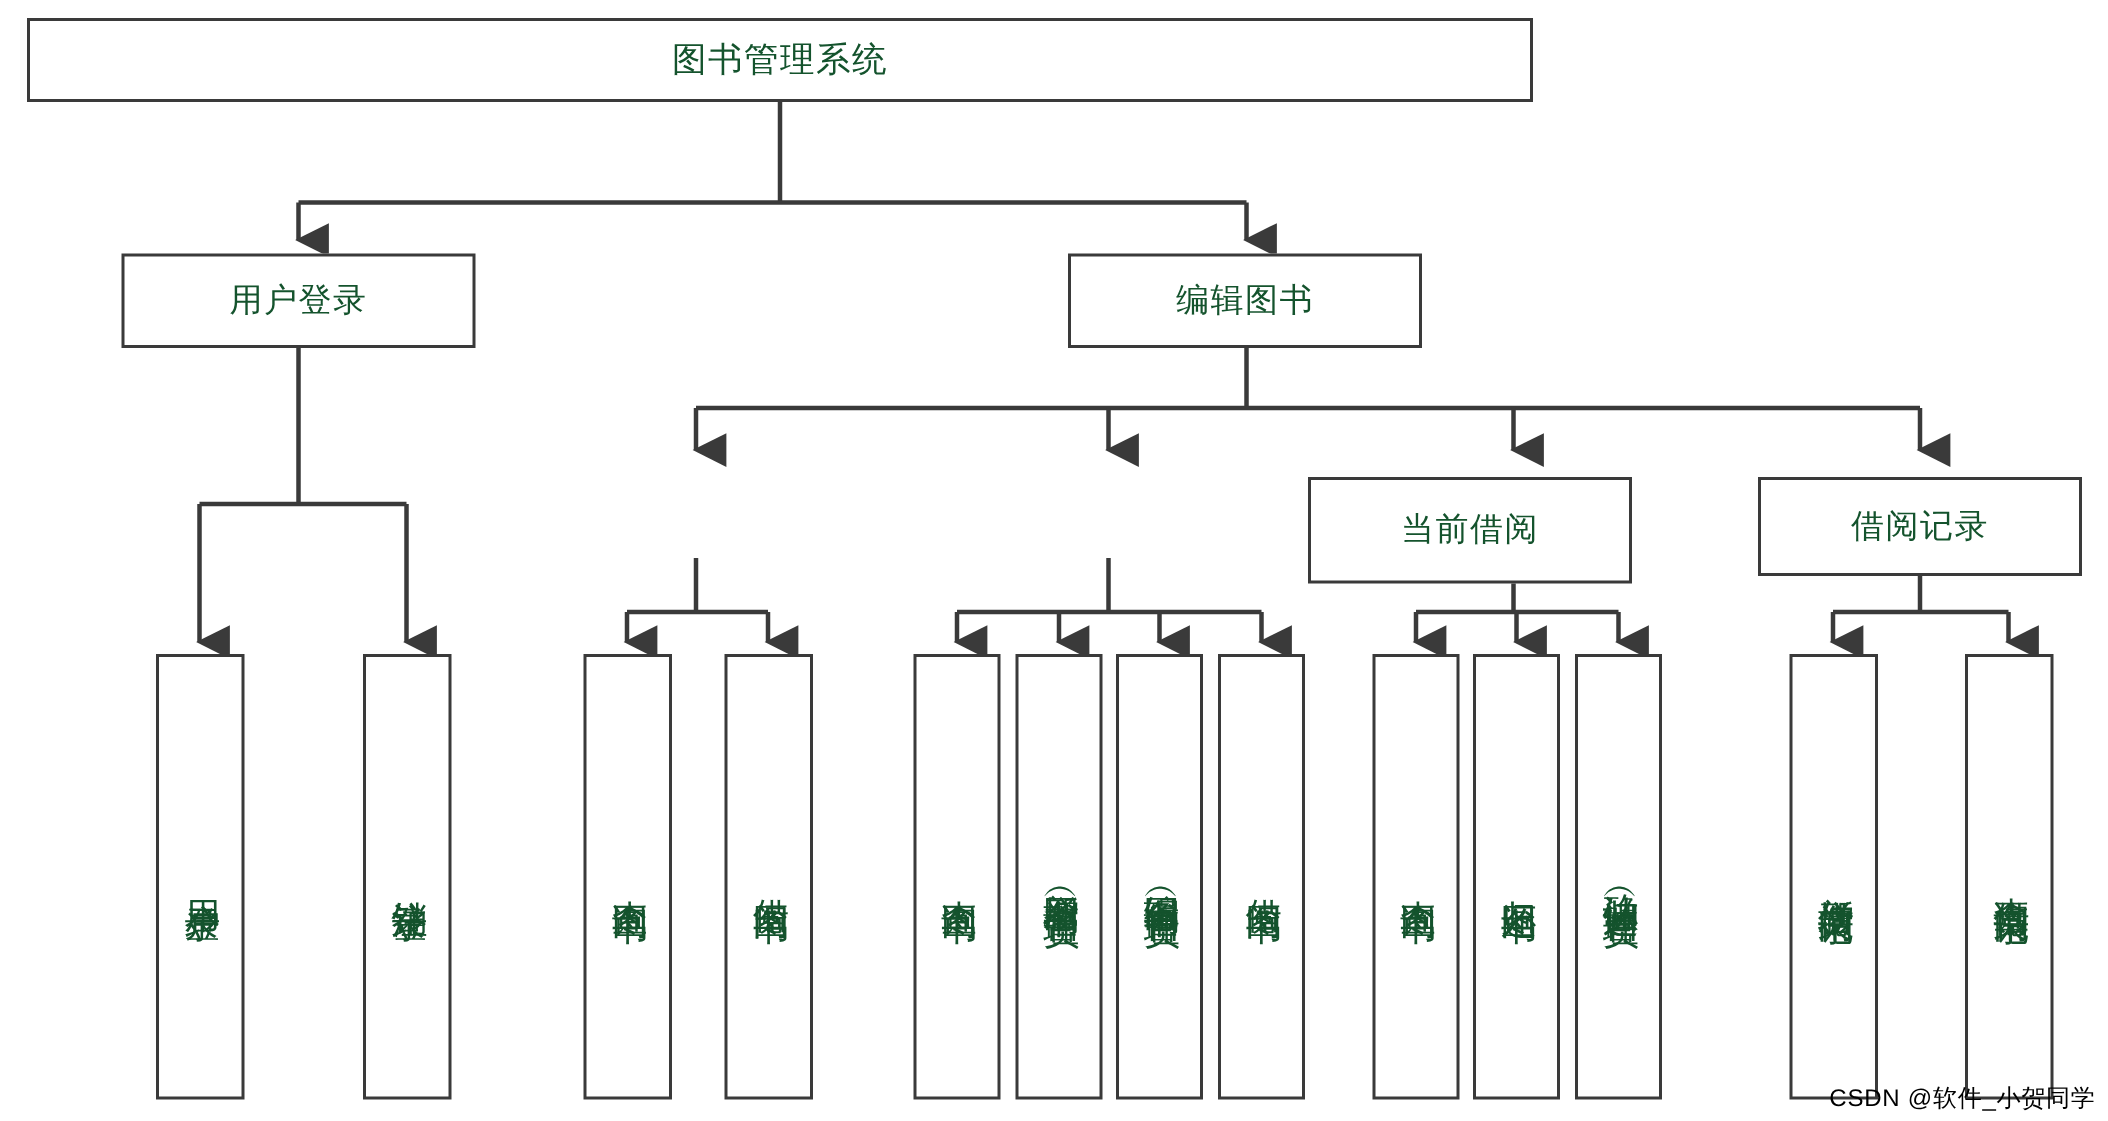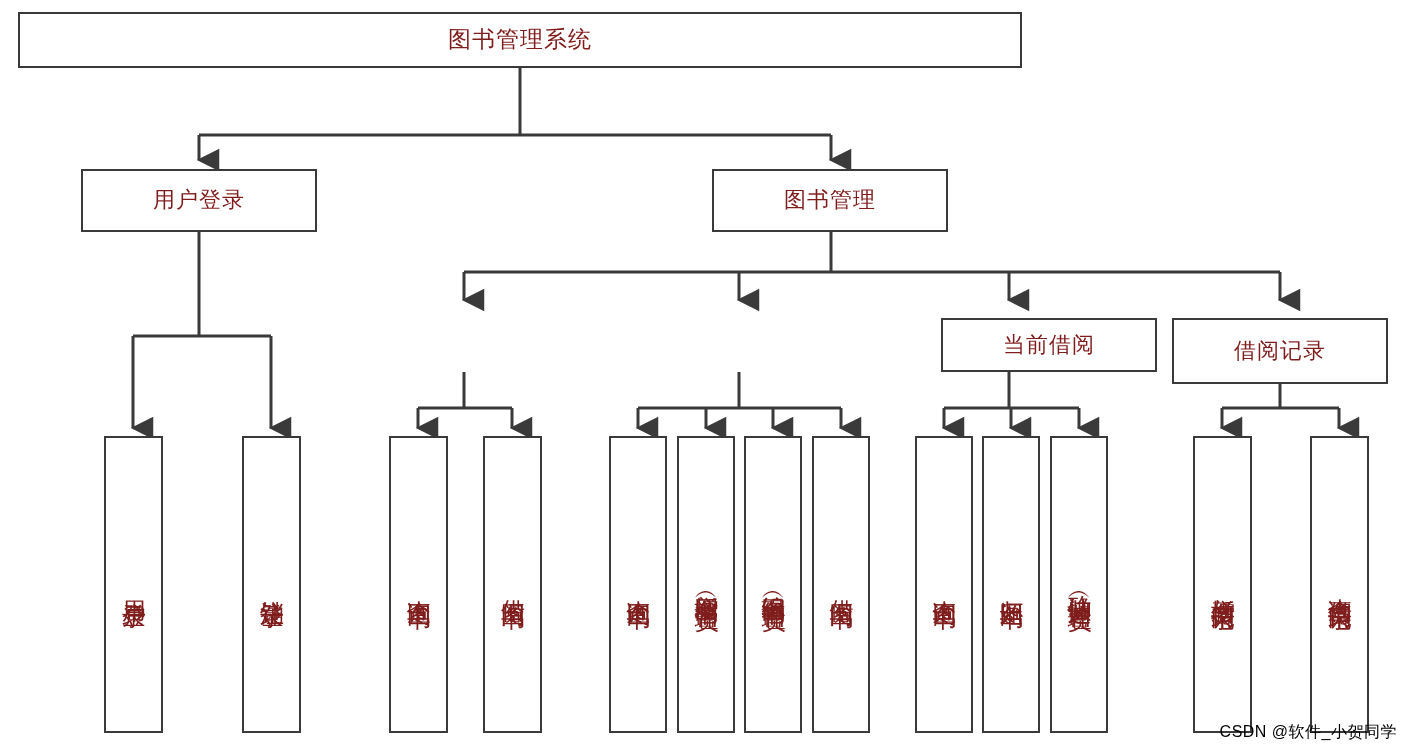--- a/index.html
+++ b/index.html
@@ -21,21 +21,21 @@
     pointer-events:none;
   }
   .node{
     position:absolute;
     box-sizing:border-box;
     background:#ffffff;
     border:2.5px solid #3a3a3a;
     display:flex;
     align-items:center;
     justify-content:center;
-    color:#7f1d1d;
+    color:#14532d;
     z-index:2;
   }
   .node.h .label{
     font-size:22px;
     line-height:1.1;
     letter-spacing:1px;
     white-space:nowrap;
   }
   .node.root .label{
     font-size:23px;
@@ -128,26 +128,26 @@
 
   <div class="node h root" style="left:18px;top:12px;width:1004px;height:56px;">
     <span class="label">图书管理系统</span>
   </div>
 
   <div class="node h" style="left:81px;top:169px;width:236px;height:63px;">
     <span class="label">用户登录</span>
   </div>
 
   <div class="node h" style="left:712px;top:169px;width:236px;height:63px;">
-    <span class="label">图书管理</span>
-  </div>
-
-
-
-  <div class="node h" style="left:941px;top:318px;width:216px;height:54px;align-items:center;">
+    <span class="label">编辑图书</span>
+  </div>
+
+
+
+  <div class="node h" style="left:872px;top:318px;width:216px;height:71px;align-items:center;">
     <span class="label">当前借阅</span>
   </div>
 
   <div class="node h" style="left:1172px;top:318px;width:216px;height:66px;">
     <span class="label">借阅记录</span>
   </div>
 
   <div class="node v" style="left:104px;top:436px;width:59px;height:297px;">
     <span class="label">用户登录</span>
   </div>

